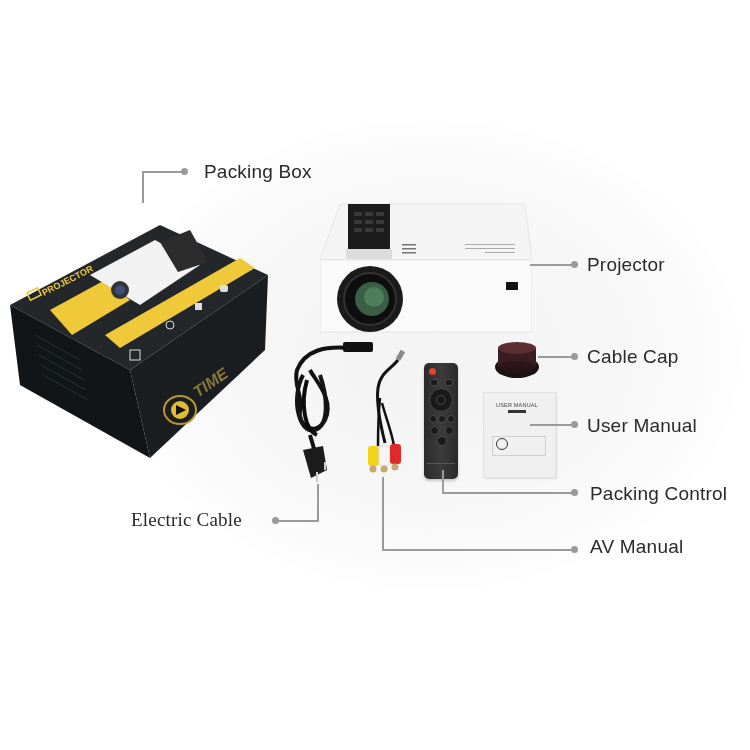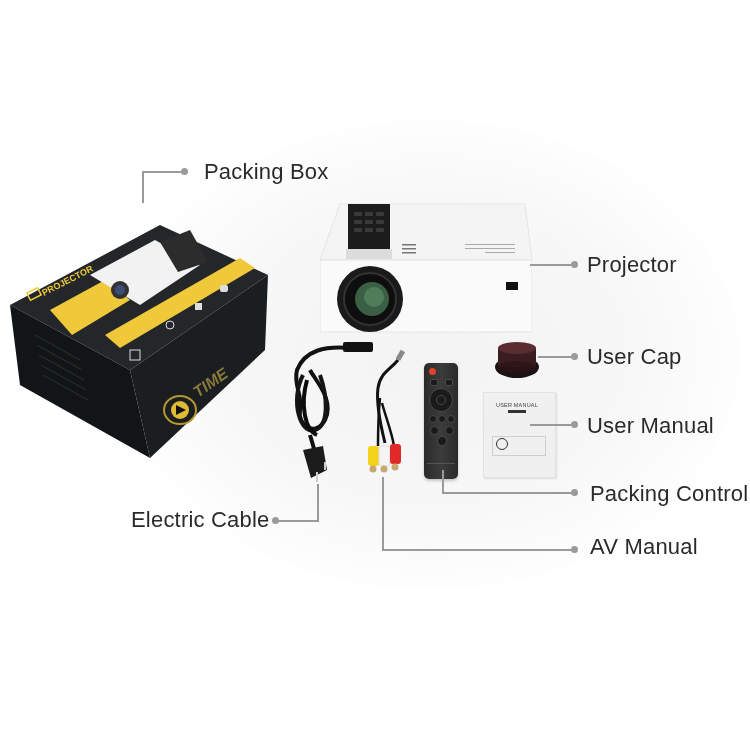--- a/index.html
+++ b/index.html
@@ -1,18 +1,18 @@
 <!DOCTYPE html>
 <html><head>
 <meta charset="utf-8">
 <style>
   html, body { margin:0; padding:0; }
   body { width:750px; height:750px; background:#ffffff; position:relative; overflow:hidden; font-family:"Liberation Sans", "DejaVu Sans", sans-serif; }
   .bg-glow { position:absolute; left:120px; top:120px; width:620px; height:470px; border-radius:50%; background:radial-gradient(ellipse at center, #f3f3f3 0%, #f7f7f7 45%, #ffffff 75%); }
-  .label { position:absolute; font-size:22px; color:#2a2a2a; white-space:nowrap; line-height:24px; letter-spacing:0.2px; }
+  .label { position:absolute; font-size:19px; color:#2a2a2a; white-space:nowrap; line-height:24px; letter-spacing:0.2px; }
   .line-h { position:absolute; height:2px; background:#9a9a9a; }
   .line-v { position:absolute; width:2px; background:#9a9a9a; }
   .dot { position:absolute; width:7px; height:7px; border-radius:50%; background:#9a9a9a; }
   
   .box { position:absolute; left:10px; top:200px; width:270px; height:260px; }
   
   .projector { position:absolute; left:320px; top:198px; width:212px; height:135px; }
   
   .lenscap { position:absolute; left:492px; top:340px; width:50px; height:40px; }
   
@@ -117,38 +117,38 @@
 <div class="lenscap">
   <svg width="50" height="40" viewBox="0 0 50 40">
     <ellipse cx="25" cy="27" rx="22" ry="11" fill="#1a1213"></ellipse>
     <rect x="6" y="8" width="38" height="19" fill="#3a1d20"></rect>
     <ellipse cx="25" cy="8" rx="19" ry="6" fill="#5a2e31"></ellipse>
     <ellipse cx="25" cy="27" rx="19" ry="6" fill="#2a1416" opacity="0.8"></ellipse>
   </svg>
 </div>
 <div class="line-h" style="left:538px; top:356px; width:36px;"></div>
 <div class="dot" style="left:571px; top:353px;"></div>
-<div class="label" style="left:587px; top:345px;">User Cap</div>
+<div class="label" style="left:587px; top:345px;">Cable Cap</div>
 
 <div style="position:absolute; left:285px; top:340px; width:95px; height:150px;">
   <svg width="95" height="150" viewBox="0 0 95 150">
     <path d="M65,8 C40,6 20,10 12,30 C8,45 18,55 15,70 C12,85 30,98 40,80 C50,60 30,40 25,30" fill="none" stroke="#111" stroke-width="4"></path>
     <path d="M18,35 C5,60 15,95 30,90 C45,85 42,55 35,35" fill="none" stroke="#151515" stroke-width="4"></path>
     <path d="M22,40 C15,65 20,90 32,95" fill="none" stroke="#0c0c0c" stroke-width="4"></path>
     <path d="M25,95 L30,112" stroke="#111" stroke-width="4"></path>
     <rect x="58" y="2" width="30" height="10" rx="2" fill="#111"></rect>
     <polygon points="18,110 38,106 42,130 26,138" fill="#1c1c1c"></polygon>
     <rect x="39" y="122" width="2" height="8" fill="#ccc"></rect>
     <rect x="31" y="132" width="2" height="10" fill="#ccc"></rect>
   </svg>
 </div>
 <div class="line-v" style="left:317px; top:484px; height:38px;"></div>
 <div class="line-h" style="left:276px; top:520px; width:43px;"></div>
 <div class="dot" style="left:272px; top:517px;"></div>
-<div class="label" style="left:131px; top:508px;">Electric Cable</div>
+<div class="label" style="left:131px; top:508px;font-family:Liberation Serif, serif;">Electric Cable</div>
 
 <div style="position:absolute; left:360px; top:348px; width:50px; height:130px;">
   <svg width="50" height="130" viewBox="0 0 50 130">
     <rect x="38" y="2" width="5" height="10" fill="#888" transform="rotate(30 40 7)"></rect>
     <path d="M38,12 C30,22 20,25 18,40 C16,55 20,75 25,95" fill="none" stroke="#111" stroke-width="3"></path>
     <path d="M20,50 C18,70 18,85 18,98" fill="none" stroke="#111" stroke-width="2.5"></path>
     <path d="M22,55 C26,70 32,85 34,98" fill="none" stroke="#111" stroke-width="2.5"></path>
     <rect x="8" y="98" width="11" height="20" rx="3" fill="#f3d21c"></rect>
     <rect x="19" y="98" width="11" height="20" rx="3" fill="#f4f4f4" stroke="#ddd"></rect>
     <rect x="30" y="96" width="11" height="20" rx="3" fill="#e02a2a"></rect>

